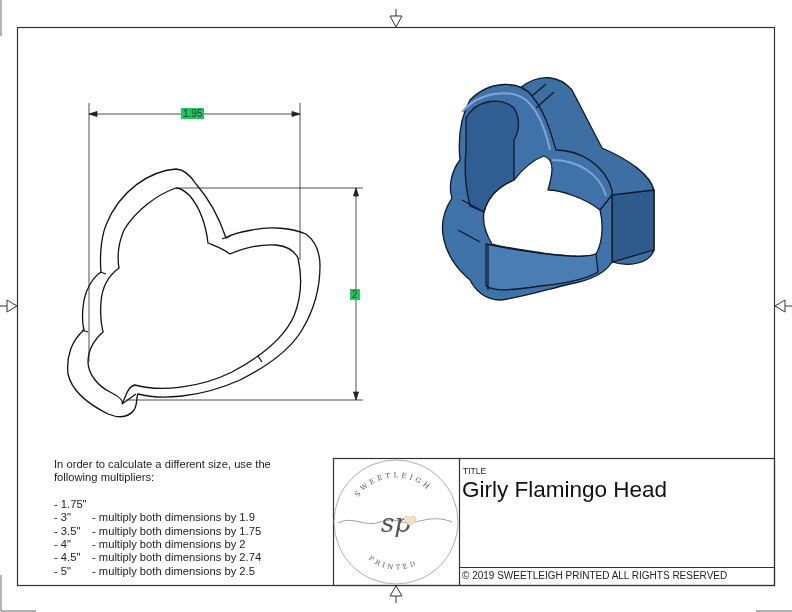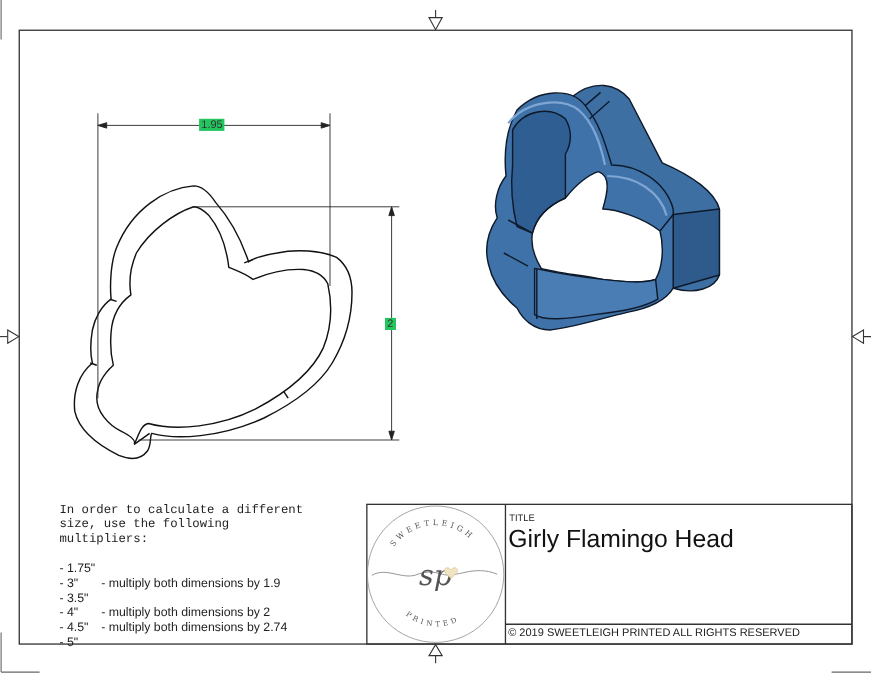--- a/index.html
+++ b/index.html
@@ -138,39 +138,41 @@
     <line x1="612" y1="195" x2="600" y2="210"></line>
     <line x1="532" y1="96" x2="546" y2="84"></line>
     <line x1="536" y1="108" x2="554" y2="92"></line>
   </g>
 </svg>
 
 <div class="dim-text" style="left:181px; top:108px;">1.95</div>
 <div class="dim-text" style="left:350px; top:289px;">2</div>
 
 <div class="note">
-  <div class="intro" style="width:230px;font-family:Liberation Mono, monospace;">In order to calculate a different size, use the following multipliers:</div>
+  <div class="intro" style="width:230px;">In order to calculate a different size, use the following multipliers:</div>
   <div class="mult-row">
       <span class="size">- 1.75"</span>
     </div>
   <div class="mult-row">
       <span class="size">- 3"</span>
       <span>- multiply both dimensions by 1.9</span>
     </div>
   <div class="mult-row">
       <span class="size">- 3.5"</span>
+      <span>- multiply both dimensions by 1.75</span>
     </div>
   <div class="mult-row">
       <span class="size">- 4"</span>
       <span>- multiply both dimensions by 2</span>
     </div>
   <div class="mult-row">
       <span class="size">- 4.5"</span>
       <span>- multiply both dimensions by 2.74</span>
     </div>
   <div class="mult-row">
       <span class="size">- 5"</span>
+      <span>- multiply both dimensions by 2.5</span>
     </div>
 </div>
 
 <div class="title-label">TITLE</div>
 <div class="title-value">Girly Flamingo Head</div>
 <div class="copyright">© 2019  SWEETLEIGH PRINTED  ALL RIGHTS RESERVED</div>
 
 </body></html>

